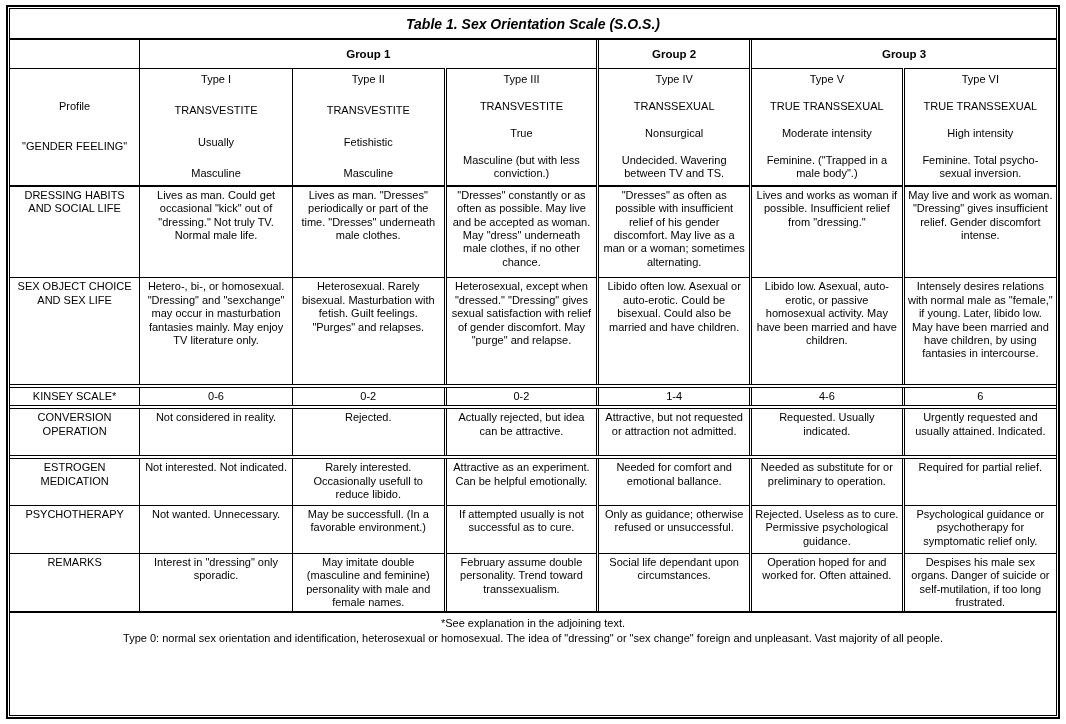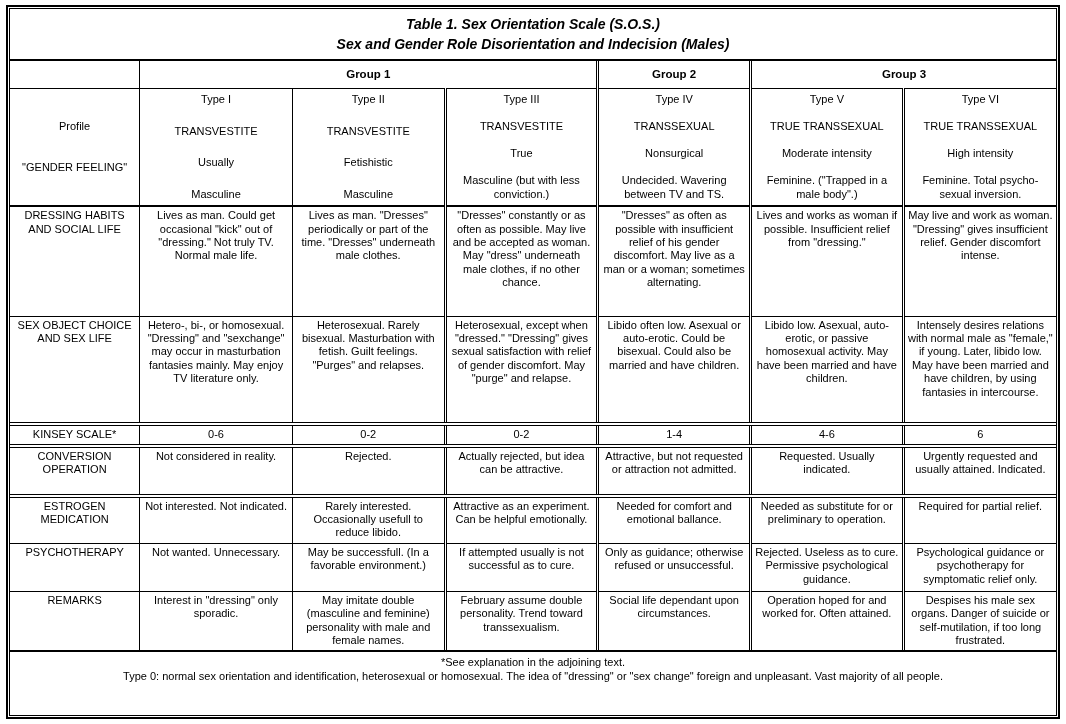--- a/index.html
+++ b/index.html
@@ -31,21 +31,21 @@
     font-size: 11px; line-height: 1.22;
     word-wrap: break-word;
   }
   .group-row td { height: 28px; vertical-align: middle; font-weight: bold; font-size: 11.5px; }
   .profile-row td { border-bottom: 2px solid #000; }
   .stack {
     display: flex; flex-direction: column; justify-content: space-between;
     min-height: 112px; padding: 2px 0;
   }
   .dblL { border-left: 3px double #000; }
-  .r-dressing td   { height: 110px; }
+  .r-dressing td   { height: 92px; }
   .r-sexobject td  { height: 108px; }
   .r-kinsey td     { height: 20px; vertical-align: middle;
                      border-top: 4px double #000; border-bottom: 4px double #000; }
   .r-conversion td { height: 50px; border-bottom: 4px double #000; }
   .r-estrogen td   { height: 48px; }
   .r-psycho td     { height: 48px; }
   .r-remarks td    { height: 55px; }
   .footnote-block {
     border-top: 2px solid #000;
     flex: 1 1 auto;
@@ -55,21 +55,20 @@
 </style>
 </head>
 <body>
 
 <div class="page">
   <div class="frame">
     <div class="frame-inner">
 
       <div class="title-block">
         <div>Table 1. Sex Orientation Scale (S.O.S.)</div>
-        <div>Sex and Gender Role Disorientation and Indecision (Males)</div>
       </div>
 
       <table class="sos">
         <colgroup>
           <col style="width:12.4%">
           <col style="width:14.6%">
             <col style="width:14.6%">
             <col style="width:14.6%">
           <col style="width:14.6%">
             <col style="width:14.6%">

